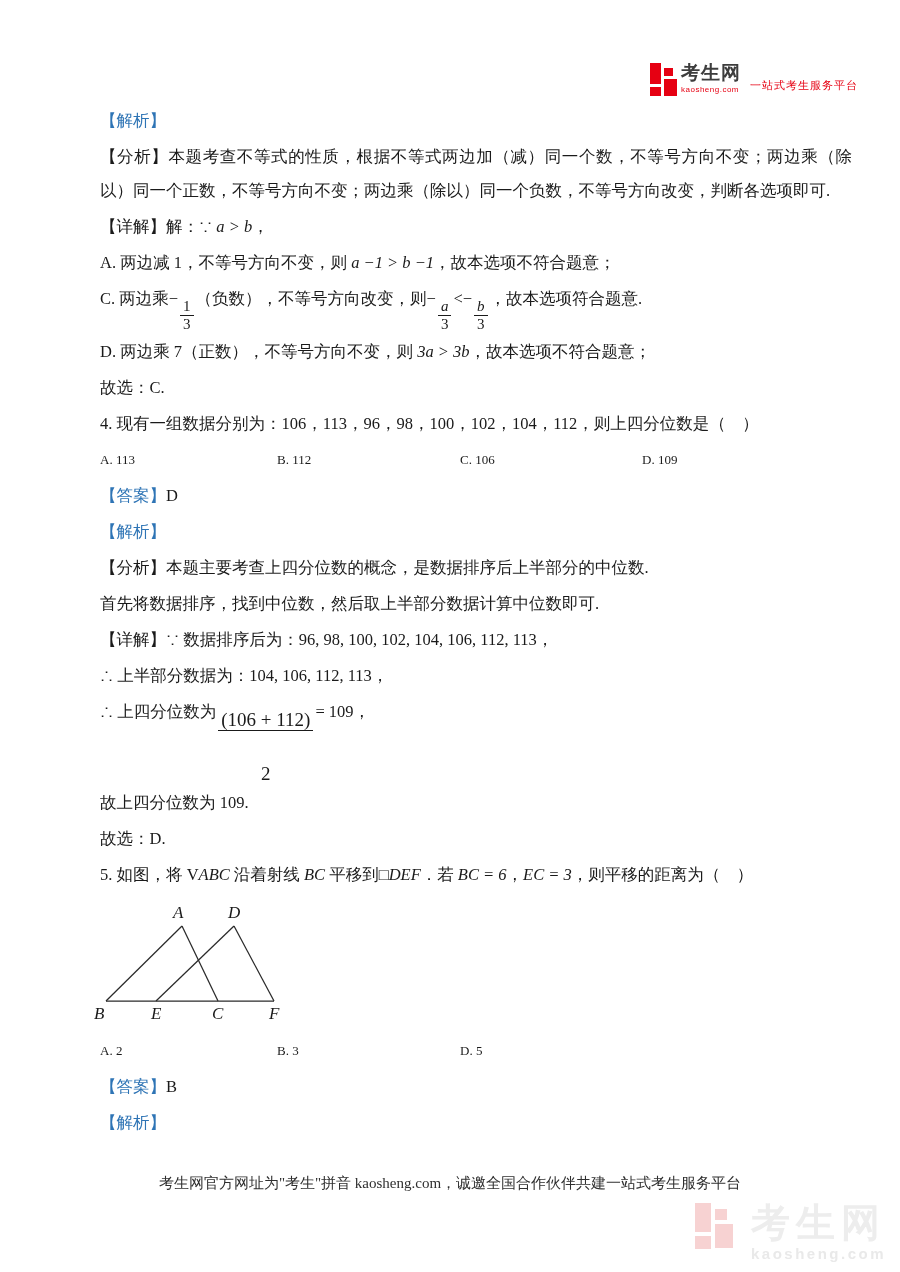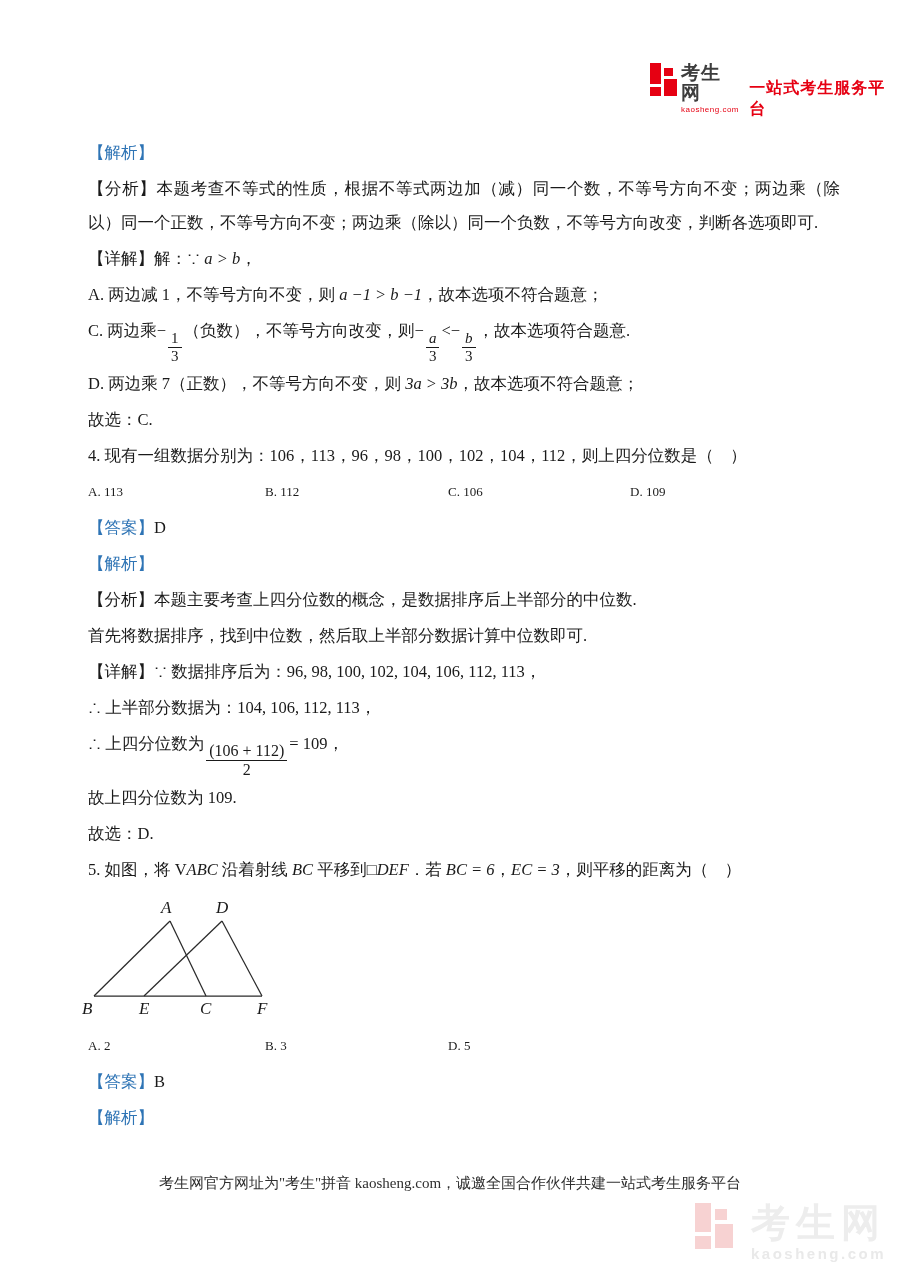--- a/index.html
+++ b/index.html
@@ -14,38 +14,38 @@
   .logo-icon{position:relative;width:27px;height:33px;flex:0 0 auto;}
   .logo-icon .b1{position:absolute;left:0;top:0;width:11px;height:21px;background:#e60012;}
   .logo-icon .b2{position:absolute;left:0;top:24px;width:11px;height:9px;background:#e60012;}
   .logo-icon .b3{position:absolute;left:14px;top:5px;width:9px;height:8px;background:#e60012;}
   .logo-icon .b4{position:absolute;left:14px;top:16px;width:13px;height:17px;background:#e60012;}
   .logo-text{margin-left:4px;}
   .logo-brand{font-family:"Liberation Sans","DejaVu Sans",sans-serif;font-weight:bold;
     font-size:19px;line-height:20px;color:#3d3d3d;letter-spacing:1px;}
   .logo-domain{font-family:"Liberation Sans","DejaVu Sans",sans-serif;font-size:8px;
     color:#e60012;letter-spacing:.5px;margin-top:2px;}
-  .logo-slogan{font-family:"Liberation Sans","DejaVu Sans",sans-serif;font-weight:bold;
-    font-size:16px;color:#e60012;margin:15px 0 4px 9px;letter-spacing:1px;}
+  .logo-slogan{font-family:"Liberation Sans","DejaVu Sans",sans-serif;font-weight:normal;
+    font-size:11px;color:#e60012;margin:15px 0 4px 9px;letter-spacing:1px;}
 
   
-  .content{position:absolute;left:88px;top:104px;width:752px;margin-top:32px;}
+  .content{position:absolute;left:100px;top:104px;width:752px;}
   .line{margin:0 0 2px 0;line-height:34px;font-size:16.5px;text-align:justify;}
   .blue{color:#2e74b5;}
   .math{font-family:"Liberation Serif","DejaVu Serif",serif;font-style:italic;}
   .upright{font-family:"Liberation Serif","DejaVu Serif",serif;}
   .opt-row{display:grid;grid-template-columns:177px 183px 182px auto;
     margin:0 0 2px 0;line-height:34px;font-size:13px;}
   .frac{display:inline-flex;flex-direction:column;align-items:center;
     vertical-align:-42%;line-height:1.12;font-size:15px;margin:0 2px;
     font-family:"Liberation Serif","DejaVu Serif",serif;}
   .frac .fn{display:block;padding:0 3px;border-bottom:1px solid #1a1a1a;text-align:center;}
   .frac .fd{display:block;text-align:center;}
   .frac .it{font-style:italic;}
-  .bigfrac{font-size:16px;}
+  .bigfrac{font-size:19px;gap:32px;}
 
   
   .diagram-wrap{margin:6px 0 4px -7px;height:132px;}
   .diagram line{stroke:#2a2a2a;stroke-width:1.25;}
   .diagram text{font-family:"Liberation Serif","DejaVu Serif",serif;font-style:italic;
     font-size:17px;fill:#1a1a1a;}
 
   
   .footer{position:absolute;left:0;top:1174px;width:100%;text-align:center;
     font-size:15px;color:#2f2f2f;}

